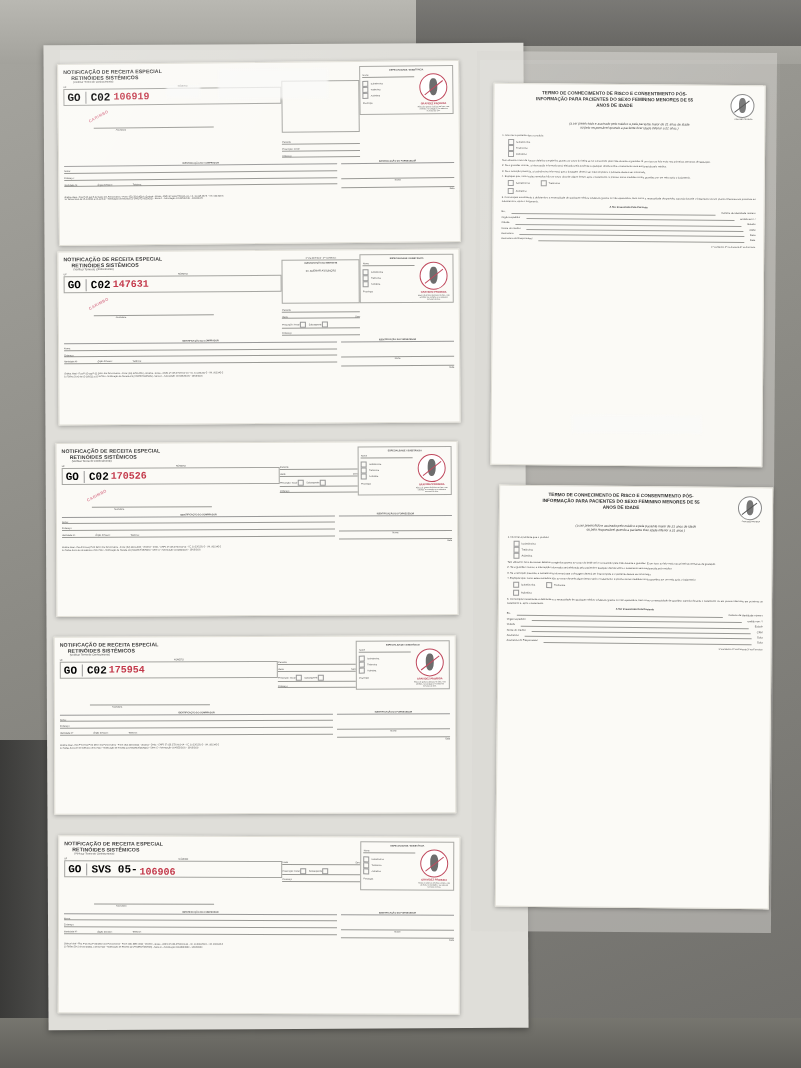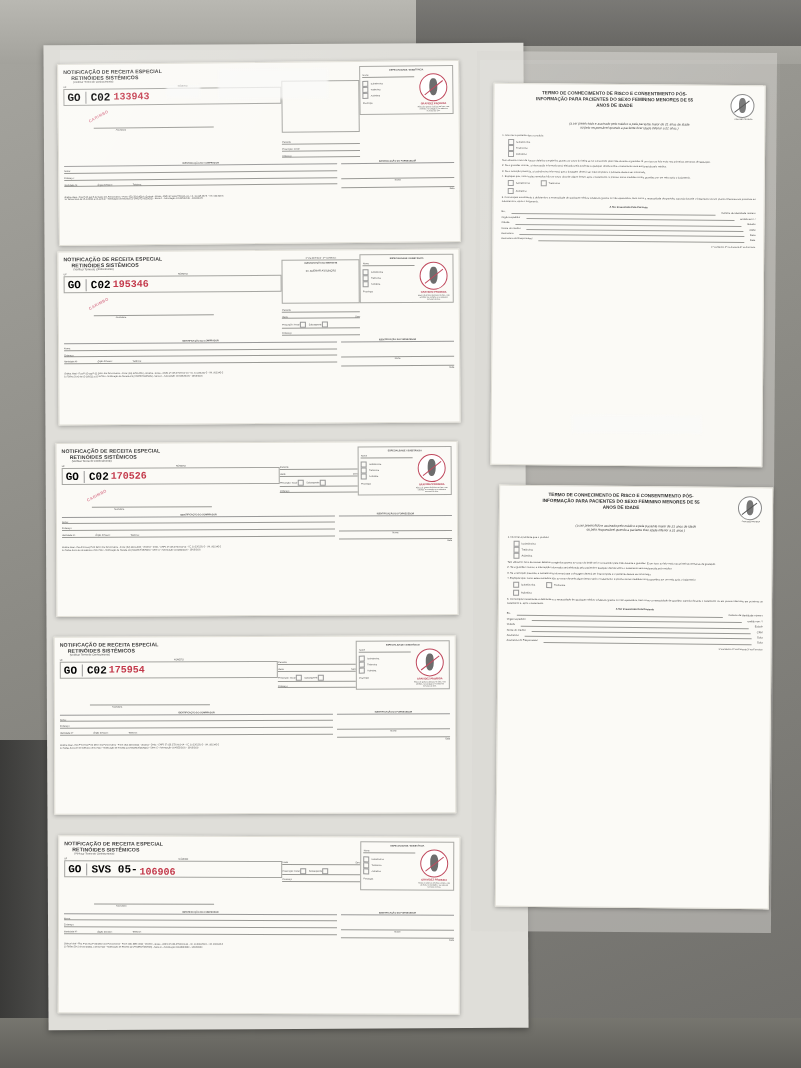--- a/index.html
+++ b/index.html
@@ -96,21 +96,21 @@
             <div style="flex:0 0 18px;">
               <div class="tinier">UF</div>
             </div>
             <div style="flex:1;">
               <div class="tinier" style="text-align:center;">NÚMERO</div>
             </div>
           </div>
           <div class="boxline" style="height:15px;display:flex;align-items:center;padding:0 3px;">
             <span class="numbig" style="font-size:11px;">GO</span>
             <span class="numbig" style="font-size:11px;margin-left:5px;border-left:.6px solid #999;padding-left:4px;">C02</span>
-            <span class="numbig red" style="font-size:10px;margin-left:3px;">133943</span>
+            <span class="numbig red" style="font-size:10px;margin-left:3px;">106919</span>
           </div>
           <div style="height:22px;position:relative;">
             <div class="redstamp" style="left:24px;top:8px;">CARIMBO</div>
           </div>
           <div class="line" style="width:120px;margin-left:30px;"></div>
           <div class="tinier" style="margin-left:52px;">Assinatura</div>
         </div>
         <div class="nr-mid" style="padding-top:14px;">
           <div class="boxline" style="height:50px;"></div>
           <div class="tinier" style="margin-top:8px;">
@@ -182,21 +182,21 @@
             <div style="flex:0 0 18px;">
                 <div class="tinier">UF</div>
               </div>
             <div style="flex:1;">
                 <div class="tinier" style="text-align:center;">NÚMERO</div>
               </div>
           </div>
           <div class="boxline" style="height:15px;display:flex;align-items:center;padding:0 3px;">
             <span class="numbig" style="font-size:11px;">GO</span>
             <span class="numbig" style="font-size:11px;margin-left:5px;border-left:.6px solid #999;padding-left:4px;">C02</span>
-            <span class="numbig red" style="font-size:10px;margin-left:2px;">195346</span>
+            <span class="numbig red" style="font-size:10px;margin-left:2px;">147631</span>
           </div>
           <div style="height:22px;position:relative;">
             <div class="redstamp" style="left:24px;top:8px;">CARIMBO</div>
           </div>
           <div class="line" style="width:120px;margin-left:30px;"></div>
           <div class="tinier" style="margin-left:52px;">Assinatura</div>
         </div>
         <div class="nr-mid" style="padding-top:2px;">
           <div class="tinier" style="text-align:center;">1ª Via Farmácia  -  2ª Via Médico</div>
           <div class="cellbox" style="height:44px;padding:1px;">

